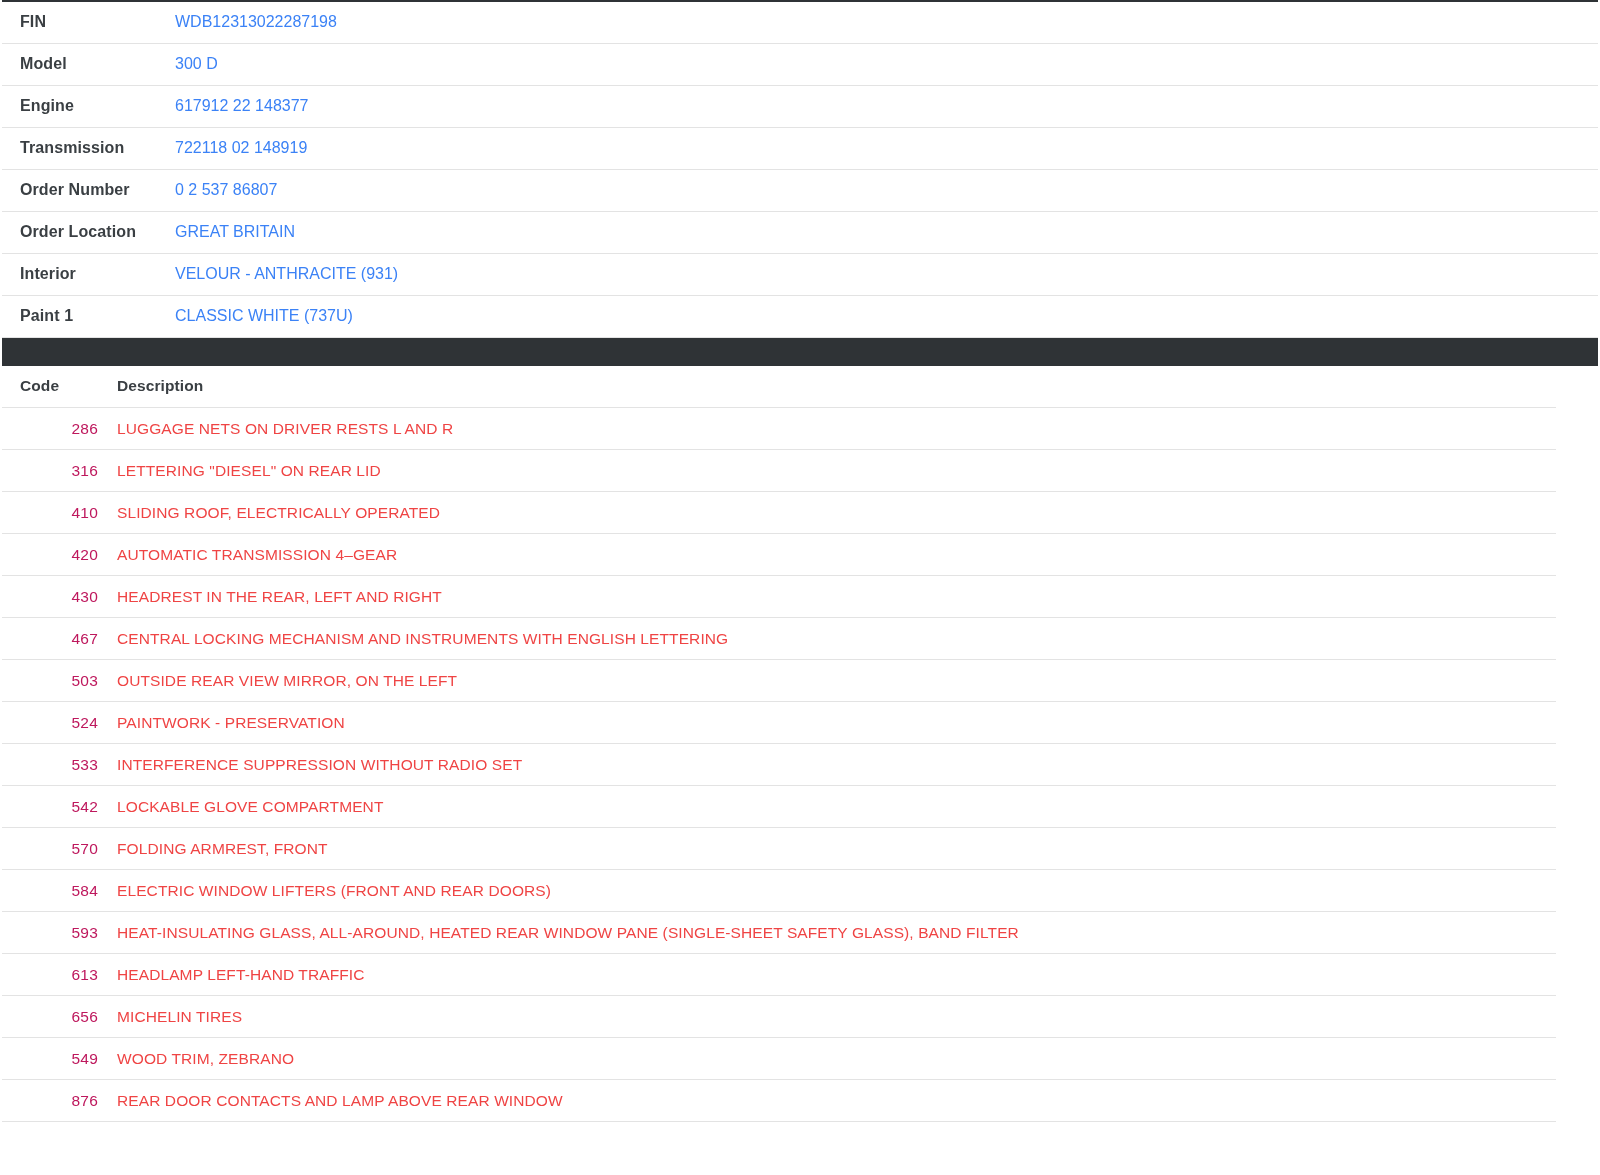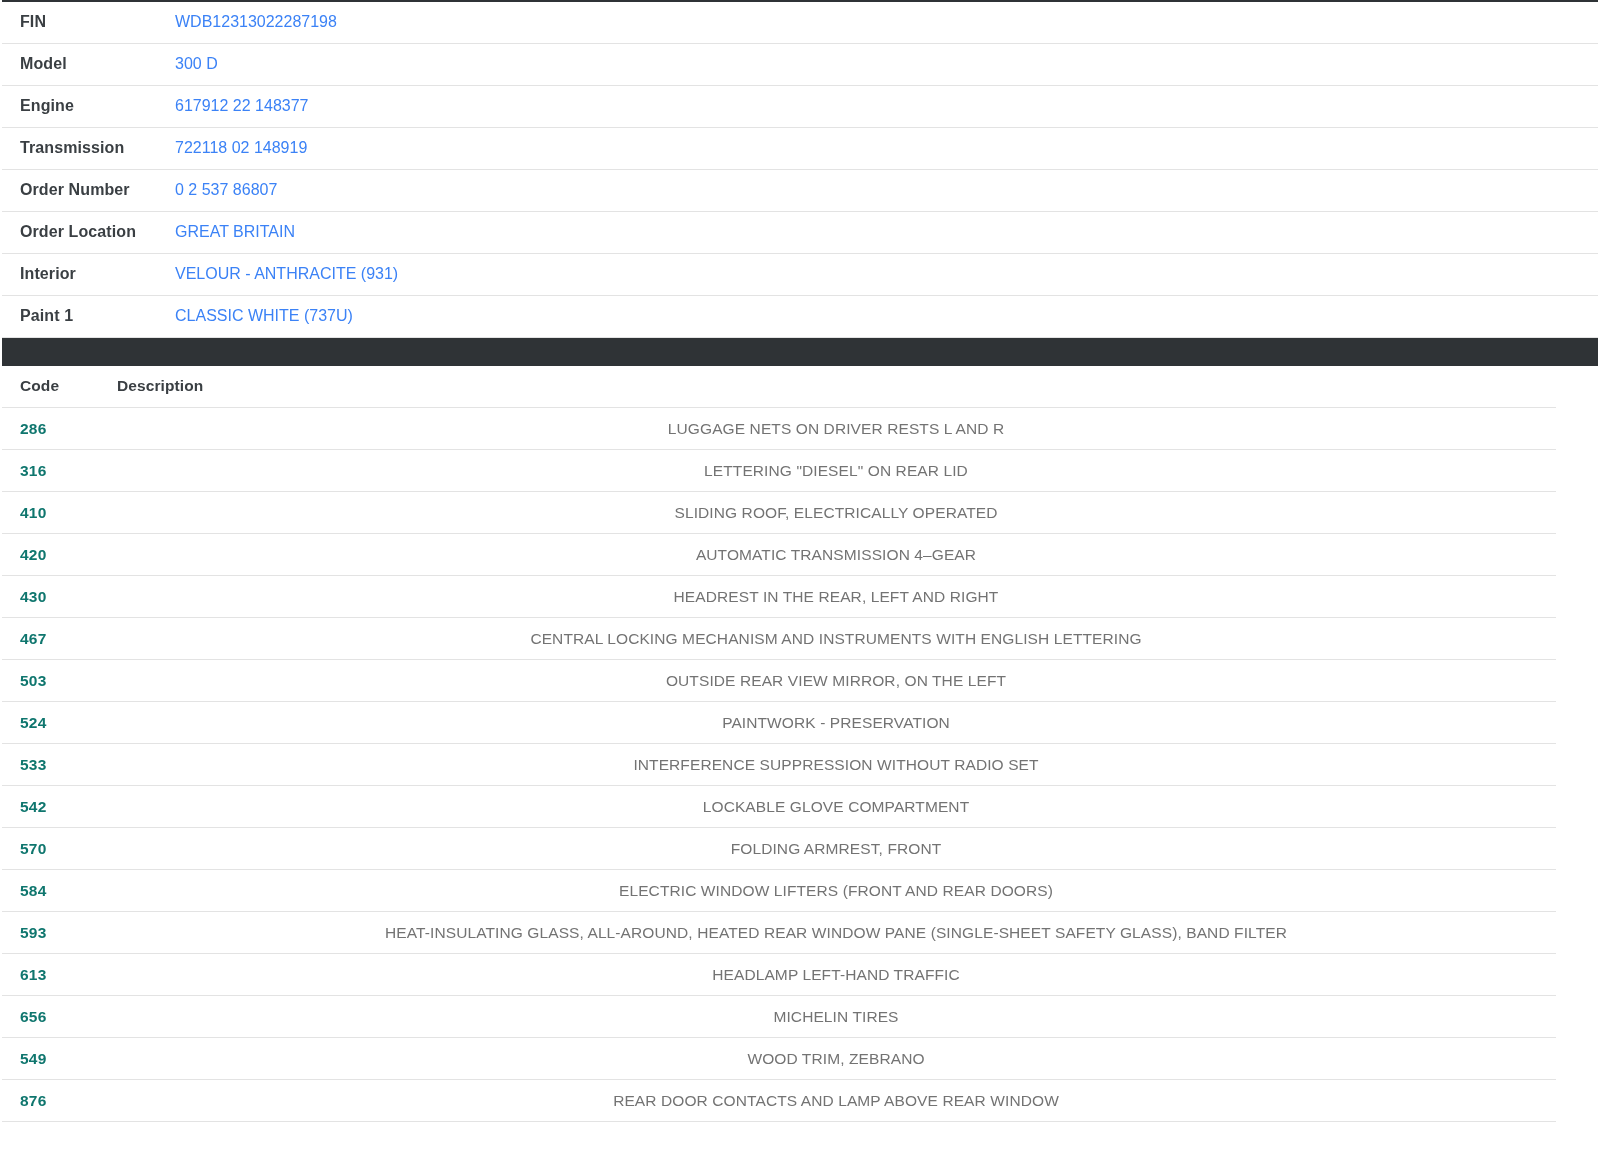--- a/index.html
+++ b/index.html
@@ -87,28 +87,28 @@
     letter-spacing: 0.1px;
   }
   .col-code {
     width: 78px;
     padding-left: 20px;
   }
   .col-desc {
     padding-left: 18px;
   }
   .opt-table td.col-code {
-    font-weight: bold;
-    color: #0f766e;
+    font-weight: normal;
+    color: #be185d;
     letter-spacing: 0.2px;
+    text-align: right;
   }
   .opt-table td.col-desc {
-    color: #737373;
+    color: #ef4444;
     letter-spacing: 0.1px;
-    text-align: center;
   }
 
   
   .edge-left, .edge-right {
     position: absolute;
     top: 0;
     width: 2px;
     height: 1175px;
     background: #ffffff;
   }

